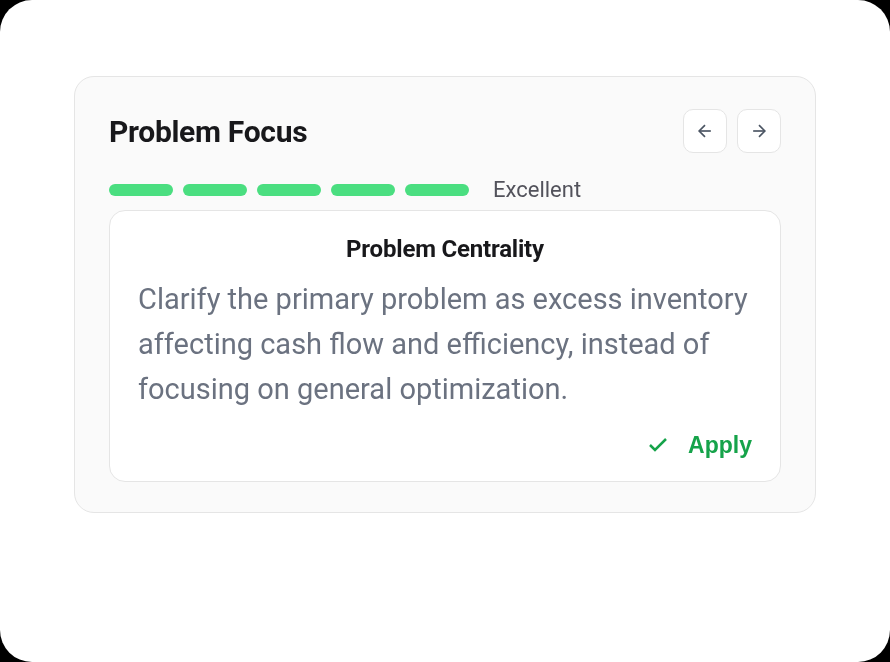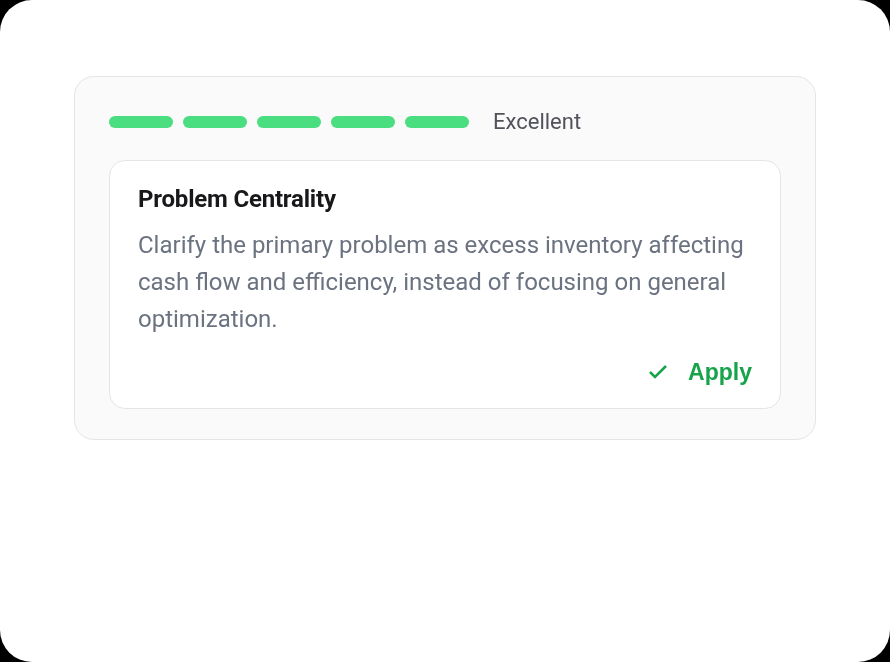--- a/index.html
+++ b/index.html
@@ -73,21 +73,21 @@
       height: 20px;
       stroke: #4b5563;
       stroke-width: 2;
       fill: none;
     }
     
     .rating-row {
       display: flex;
       align-items: center;
       gap: 10px;
-      margin-bottom: 26px;
+      margin-bottom: 8px;
     }
     
     .rating-segments {
       display: flex;
       gap: 10px;
     }
     
     .rating-segment {
       width: 64px;
       height: 12px;
@@ -107,24 +107,25 @@
       border-radius: 16px;
       padding: 24px 28px 22px 28px;
     }
     
     .inner-title {
       font-size: 24px;
       font-weight: 700;
       color: #18181b;
       margin-bottom: 14px;
       letter-spacing: -0.2px;
+      text-align: center;
     }
     
     .inner-description {
-      font-size: 24px;
+      font-size: 29px;
       line-height: 1.55;
       color: #6b7280;
       margin-bottom: 20px;
     }
     
     .apply-row {
       display: flex;
       justify-content: flex-end;
       align-items: center;
     }
@@ -148,20 +149,37 @@
       stroke-width: 2.5;
       fill: none;
     }
   </style>
 </head>
 <body>
 
 <div class="outer-container">
   <div class="card">
 
+    <div class="card-header">
+      <h1 class="card-title">Problem Focus</h1>
+      <div class="nav-buttons">
+        <button class="nav-button">
+          <svg viewBox="0 0 24 24">
+            <line x1="19" y1="12" x2="5" y2="12"></line>
+            <polyline points="12 19 5 12 12 5"></polyline>
+          </svg>
+        </button>
+        <button class="nav-button">
+          <svg viewBox="0 0 24 24">
+            <line x1="5" y1="12" x2="19" y2="12"></line>
+            <polyline points="12 5 19 12 12 19"></polyline>
+          </svg>
+        </button>
+      </div>
+    </div>
 
     <div class="rating-row">
       <div class="rating-segments">
         <div class="rating-segment"></div>
         <div class="rating-segment"></div>
         <div class="rating-segment"></div>
         <div class="rating-segment"></div>
         <div class="rating-segment"></div>
       </div>
       <span class="rating-label">Excellent</span>

